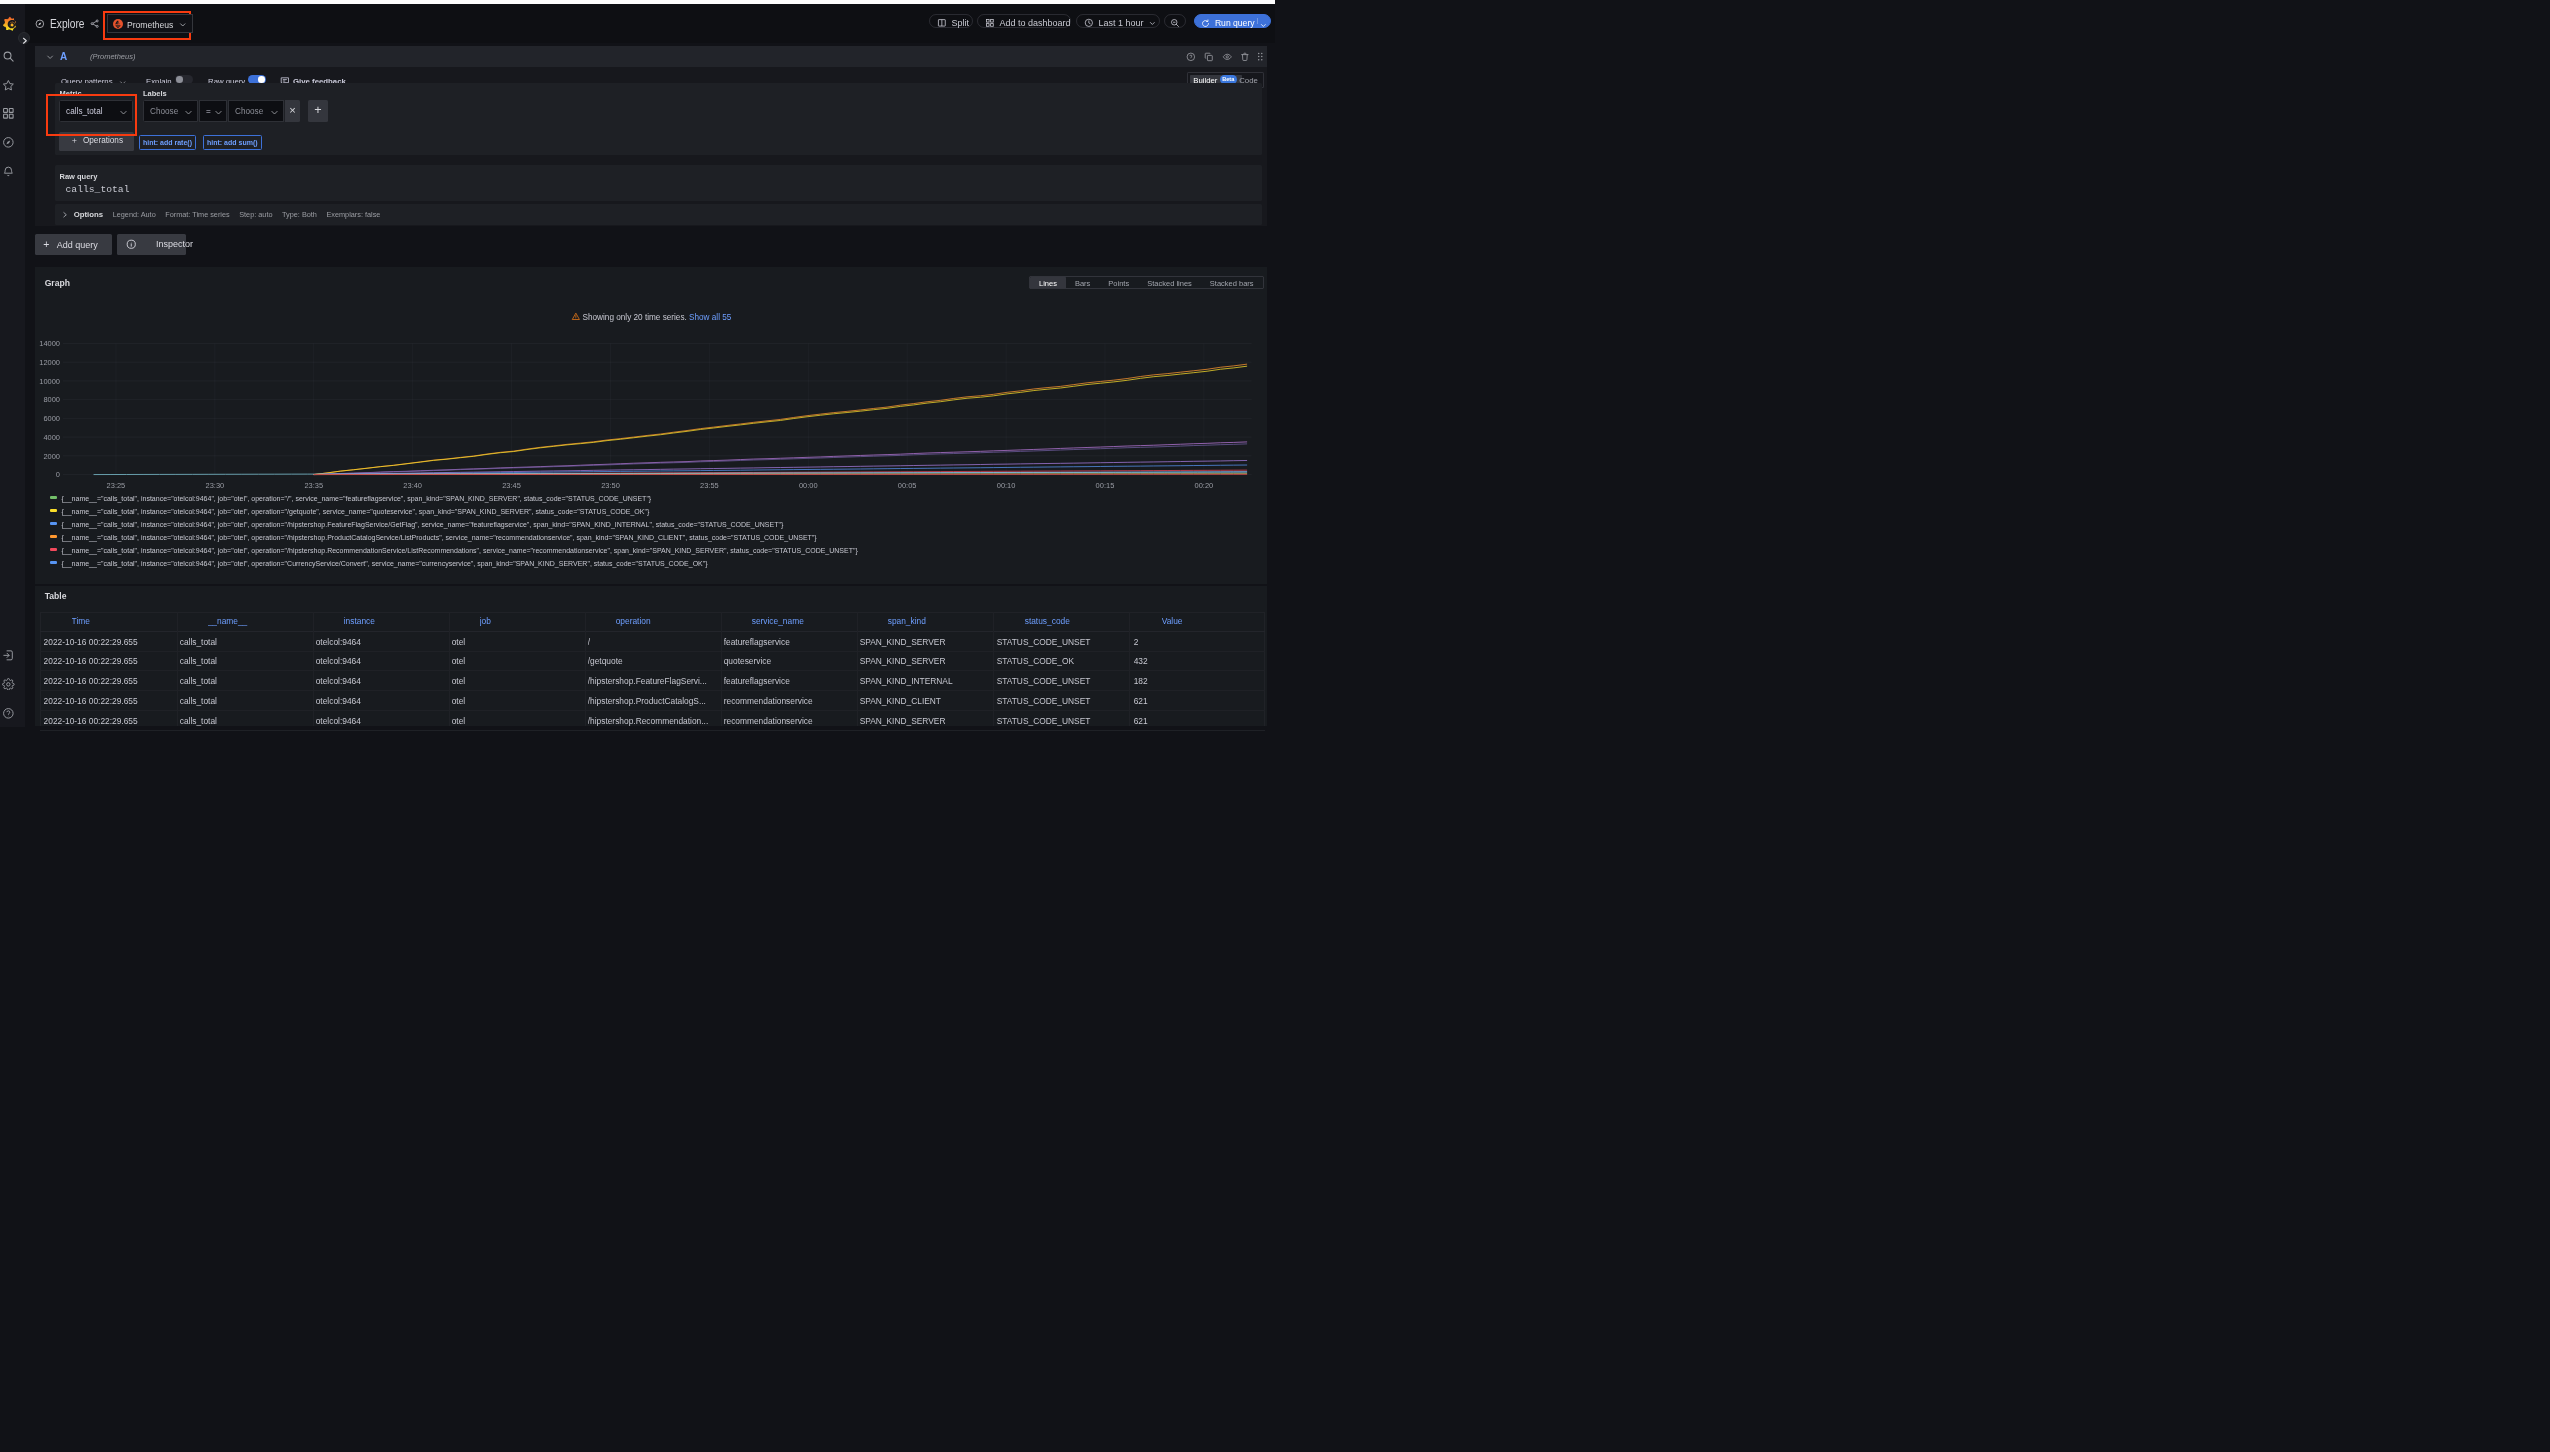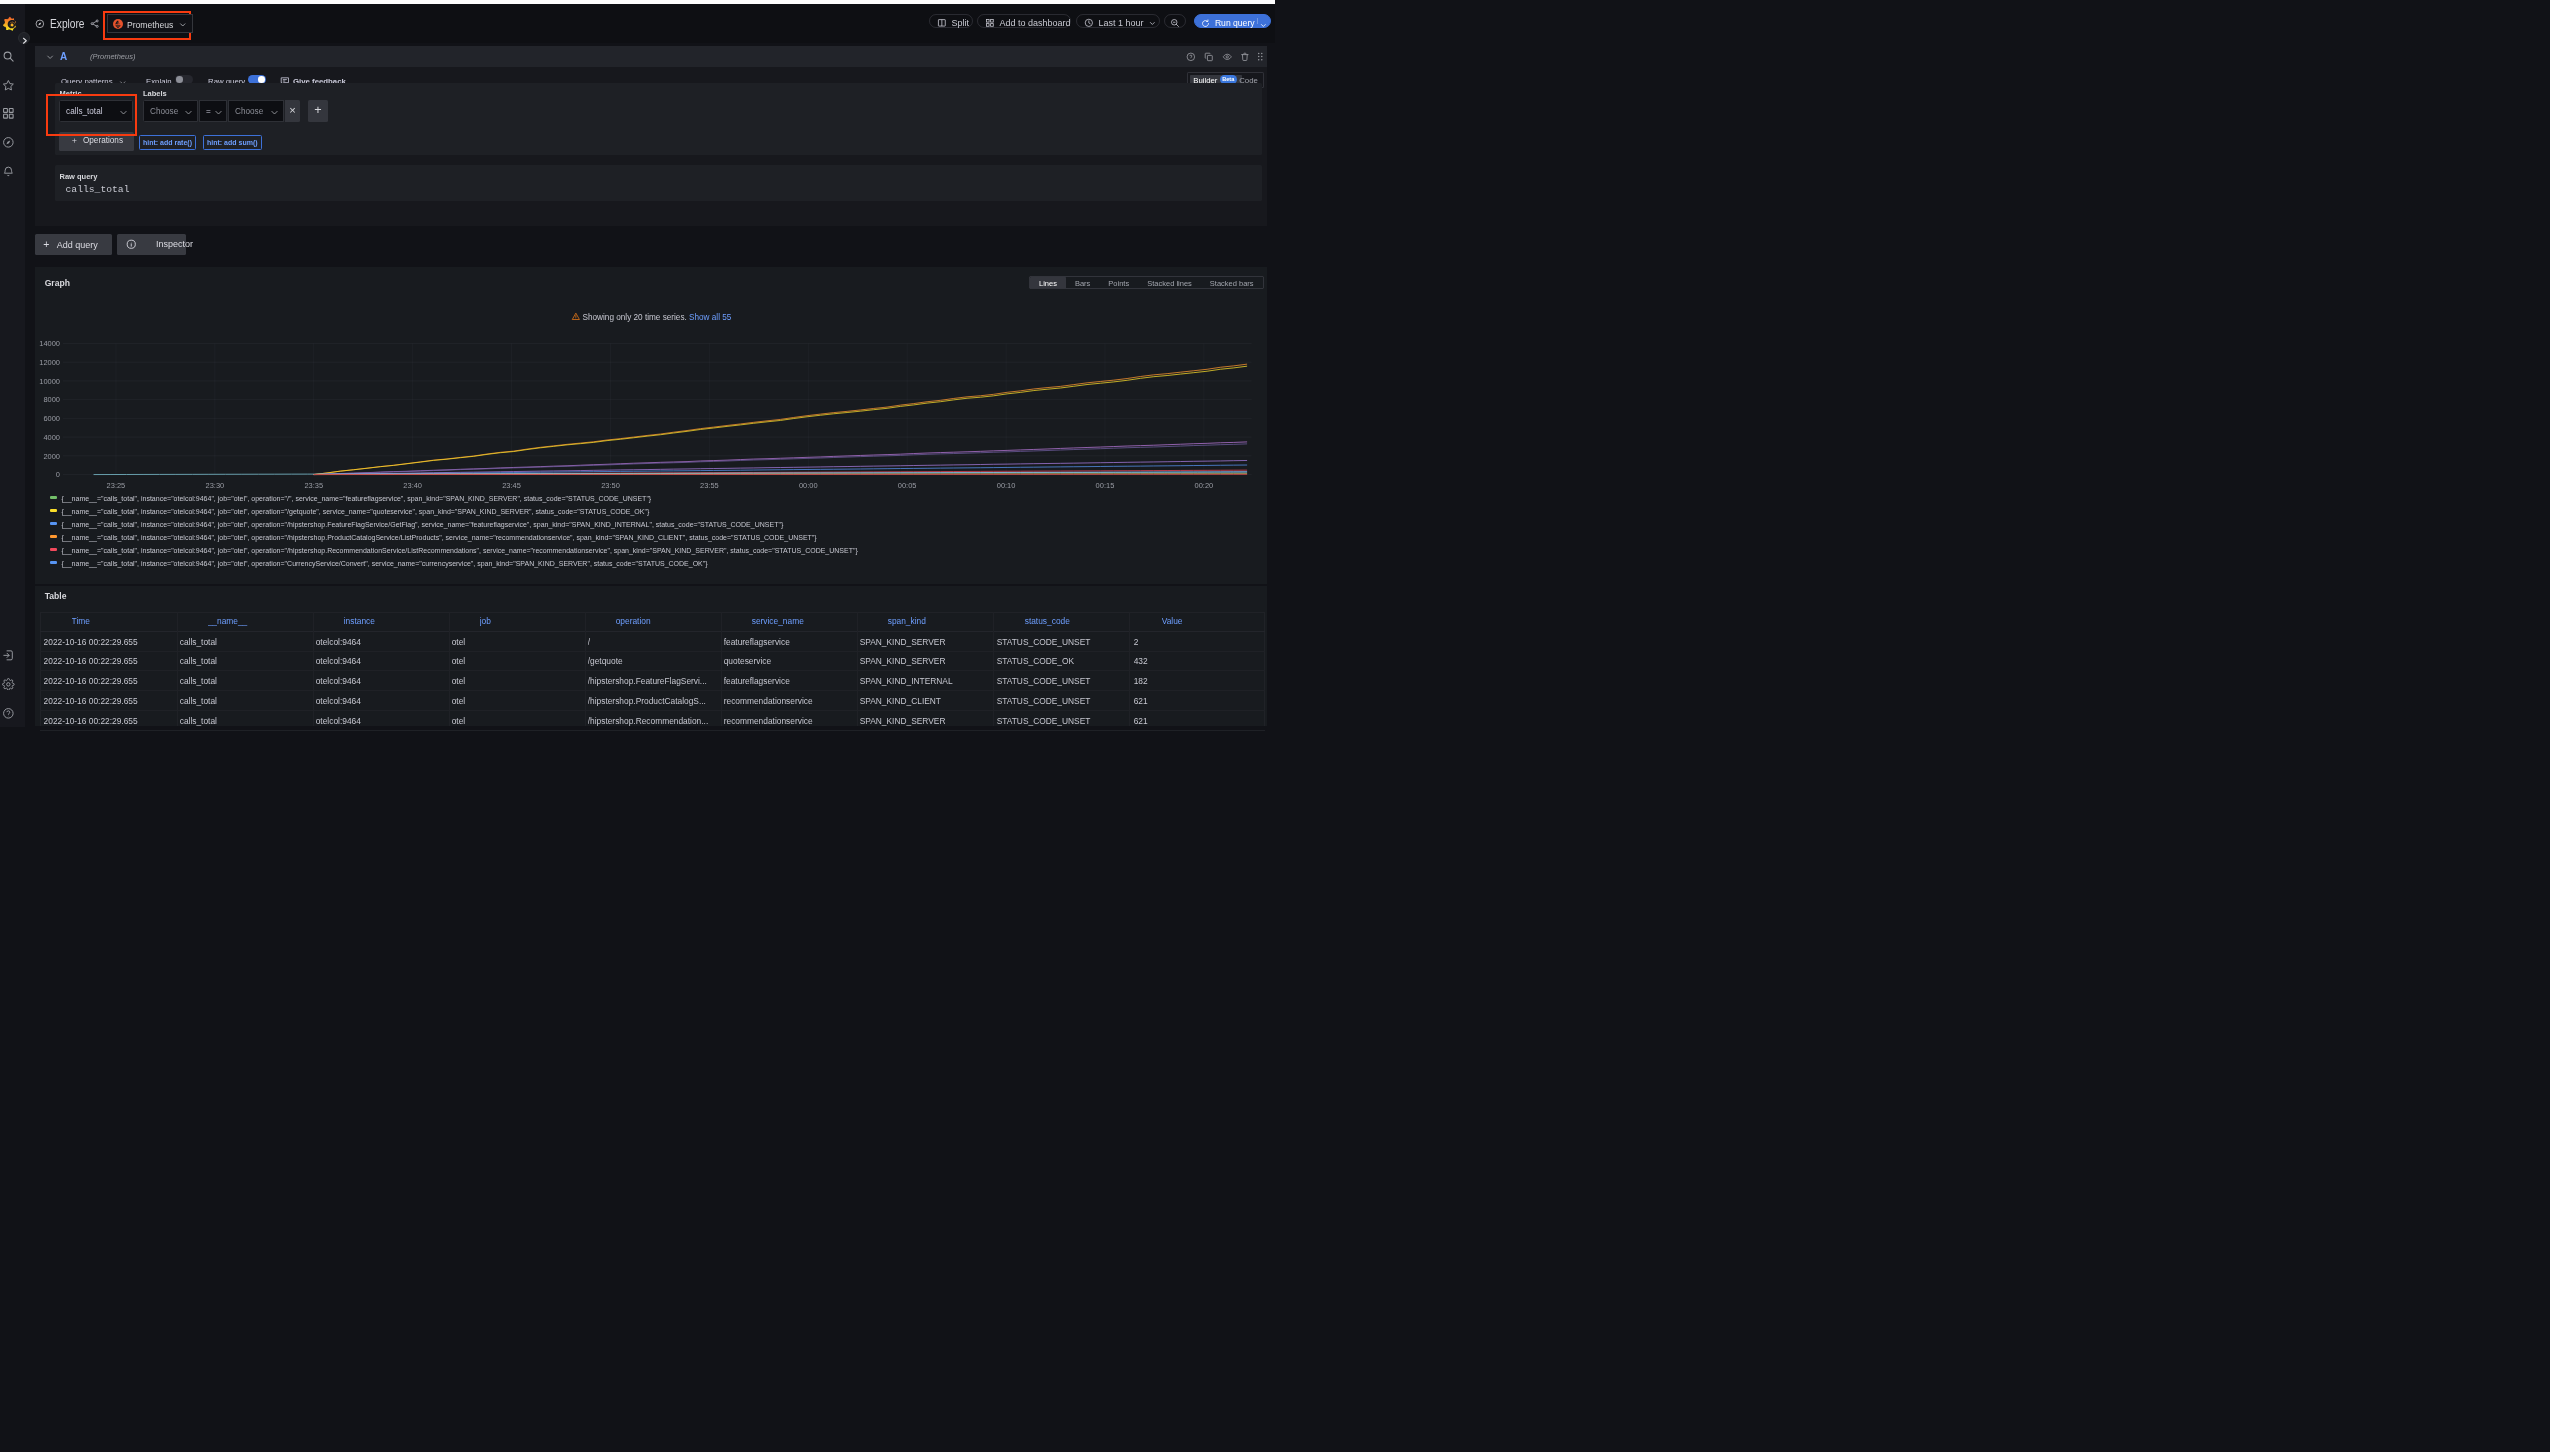--- a/index.html
+++ b/index.html
@@ -272,20 +272,31 @@
     <div class="graybtn" style="position:absolute;left:4.1px;top:49px;width:75px;height:18.7px;font-size:8.2px;font-weight:500;line-height:18.7px;text-align:center">＋&nbsp; Operations</div>
     <div class="hintbtn" style="left:84px;top:52px;padding:0 3px">hint: add rate()</div>
     <div class="hintbtn" style="left:148px;top:52px;padding:0 3px">hint: add sum()</div>
   </div>
 
   <div class="zone" style="top:119px;height:36px">
     <div style="position:absolute;left:4.5px;top:6.7px;font-size:7.5px;font-weight:700;color:#d8d9dd">Raw query</div>
     <div style="position:absolute;left:10.5px;top:19.4px;font-size:9.7px;font-family:'Liberation Mono',monospace;color:#c7c8d1">calls_total</div>
   </div>
 
+  <div class="zone" style="top:158px;height:21.4px;font-size:7.3px;color:#9b9da3;line-height:21.4px;white-space:nowrap">
+    <svg class="abs" style="left:6px;top:7px;width:7.5px;height:7.5px;color:#b4b6bc" viewBox="0 0 24 24" fill="none" stroke="currentColor" stroke-width="2.6" stroke-linecap="round" stroke-linejoin="round">
+        <path d="M9 5l8 7-8 7"></path>
+      </svg>
+    <span style="margin-left:18.7px;font-weight:700;color:#d8d9dd;font-size:7.8px">Options</span>
+    <span style="margin-left:7.5px">Legend: Auto</span>
+    <span style="margin-left:7.5px">Format: Time series</span>
+    <span style="margin-left:7.5px">Step: auto</span>
+    <span style="margin-left:7.5px">Type: Both</span>
+    <span style="margin-left:7.5px">Exemplars: false</span>
+  </div>
 </div>
 
 <div class="graybtn abs" style="left:35px;top:234px;width:77px;height:21.4px;font-size:9px;font-weight:500;line-height:21.4px"><span style="margin-left:8.2px;font-size:10.5px;font-weight:400">+</span><span style="margin-left:7.5px">Add query</span></div>
 <div class="graybtn abs" style="left:117px;top:234px;width:69px;height:21.4px;font-size:9px;font-weight:500;line-height:21.4px">
   <svg class="abs" style="left:9px;top:5.2px;width:10.5px;height:10.5px;color:#dcdce3" viewBox="0 0 24 24" fill="none" stroke="currentColor" stroke-width="2">
       <circle cx="12" cy="12" r="9.3"></circle>
       <line x1="12" y1="11" x2="12" y2="16.5" stroke-linecap="round"></line>
       <circle cx="12" cy="7.8" r="0.6" fill="currentColor" stroke="none"></circle>
     </svg>
   <span style="margin-left:39px">Inspector</span></div>

